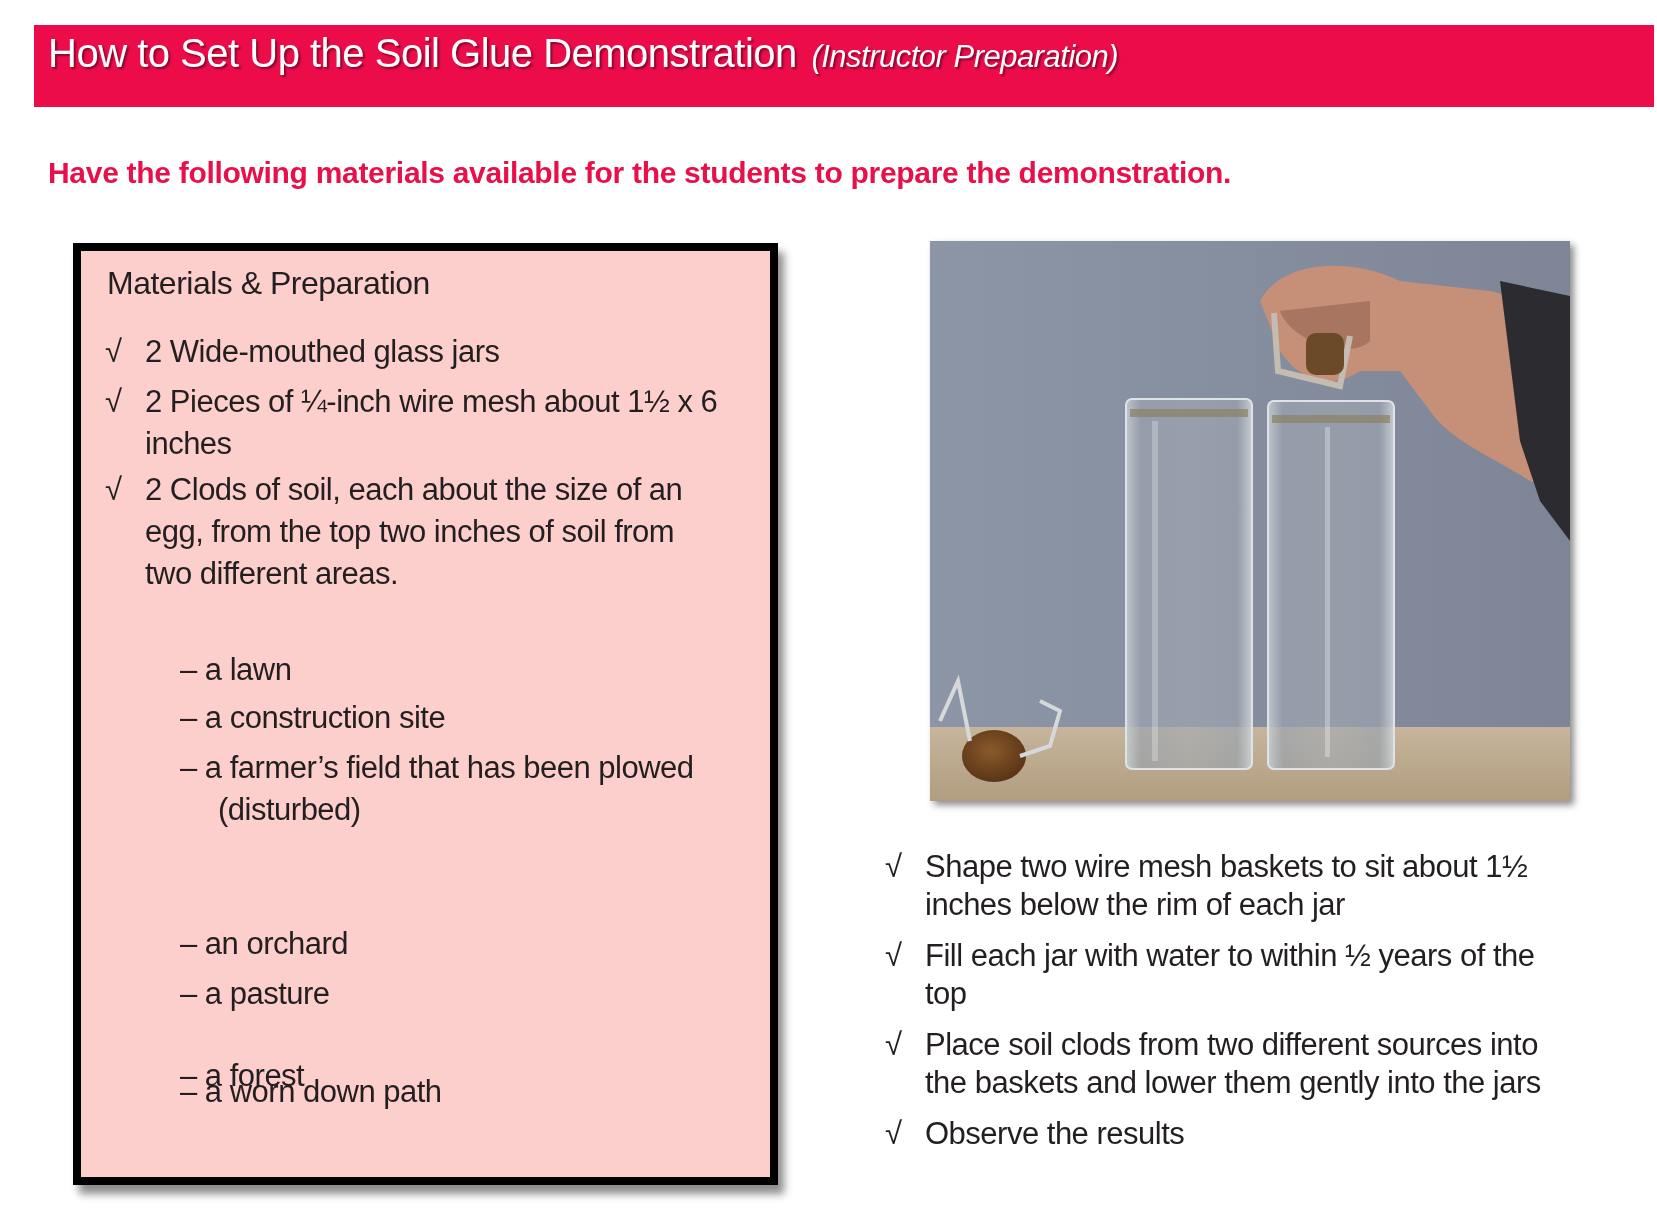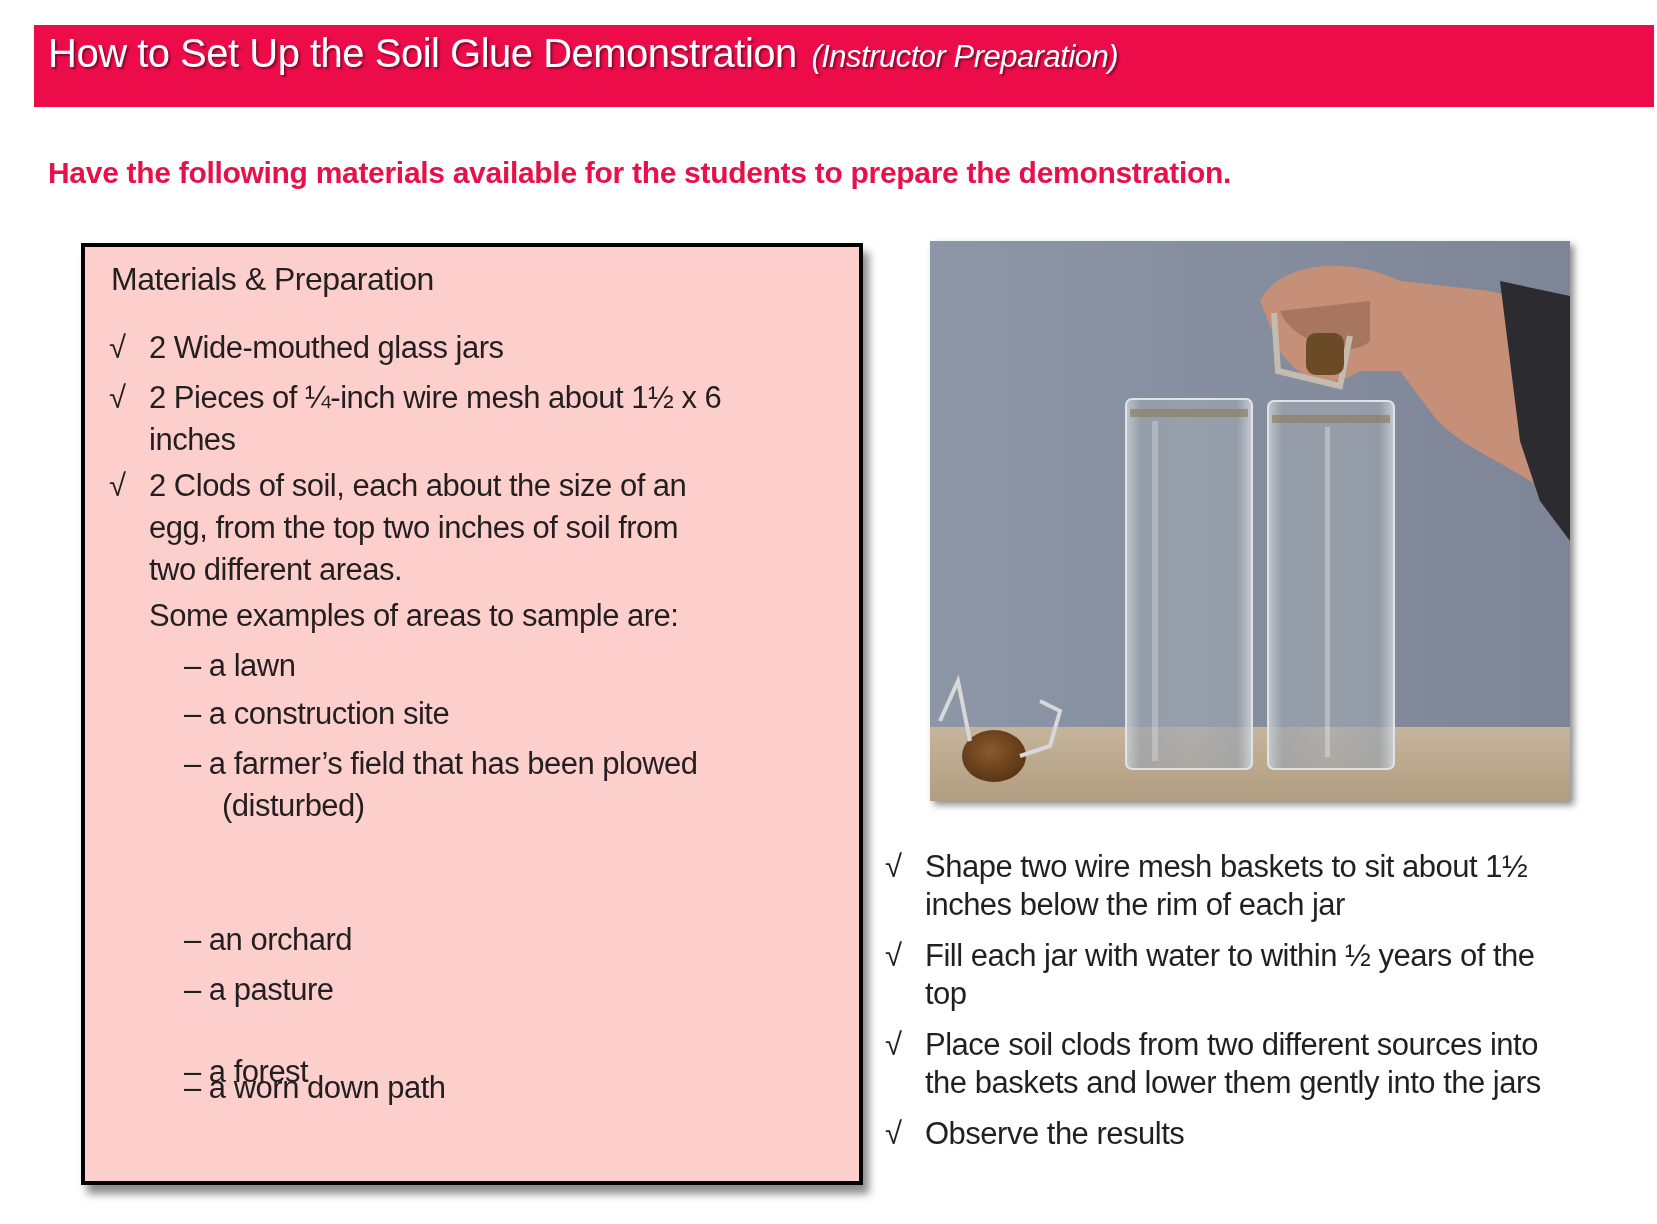--- a/index.html
+++ b/index.html
@@ -9,23 +9,23 @@
     .title-bar { position: absolute; left: 34px; top: 25px; width: 1620px; height: 82px;
                  background: #ec0c4a; }
     .title-text { position: absolute; left: 14px; top: 6px; color: #fff; font-size: 40px;
                   white-space: nowrap; letter-spacing: -0.5px;
                   text-shadow: 2px 2px 2px rgba(60,0,20,0.55); }
     .title-sub { font-style: italic; font-size: 31px; letter-spacing: -0.5px; margin-left: 4px; }
 
     .subtitle { position: absolute; left: 48px; top: 156px; color: #e8104a; font-weight: bold;
                 font-size: 30px; white-space: nowrap; letter-spacing: -0.3px; }
 
-    .materials-box { position: absolute; left: 73px; top: 243px; width: 782px; height: 942px;
-                     background: #fccfcc; border: 4px solid #000000; box-sizing: border-box;
-                     box-shadow: 6px 9px 8px rgba(0,0,0,0.45); margin-left: 8px; }
+    .materials-box { position: absolute; left: 73px; top: 243px; width: 705px; height: 942px;
+                     background: #fccfcc; border: 8px solid #000000; box-sizing: border-box;
+                     box-shadow: 6px 9px 8px rgba(0,0,0,0.45); }
     .box-heading { position: absolute; left: 26px; top: 14px; font-size: 32px; letter-spacing: -0.5px; }
 
     .check-row { position: absolute; left: 24px; font-size: 31px; line-height: 42px; letter-spacing: -0.5px; }
     .check { position: absolute; left: 0; top: 0; width: 30px; }
     .check-text { display: block; margin-left: 40px; }
 
     .plain-line { position: absolute; font-size: 31px; line-height: 42px; letter-spacing: -0.5px; white-space: nowrap; }
     .dash-item { position: absolute; left: 99px; font-size: 31px; line-height: 42px; letter-spacing: -0.5px; }
     .dash-item .cont { display: block; margin-left: 38px; }
 
@@ -64,21 +64,20 @@
     <span class="check-text">inches</span>
   </div>
 
   <div class="check-row" style="top:218px;">
     <span class="check">√</span>
     <span class="check-text">2 Clods of soil, each about the size of an</span>
     <span class="check-text">egg, from the top two inches of soil from</span>
     <span class="check-text">two different areas.</span>
   </div>
 
-  <div class="plain-line" style="left:64px; top:348px;">Some examples of areas to sample are:</div>
 
   <div class="dash-item" style="top:398px;">
     <span>– a lawn</span>
   </div>
   <div class="dash-item" style="top:446px;">
     <span>– a construction site</span>
   </div>
   <div class="dash-item" style="top:496px;">
     <span>– a farmer’s field that has been plowed</span>
     <span class="cont">(disturbed)</span>

